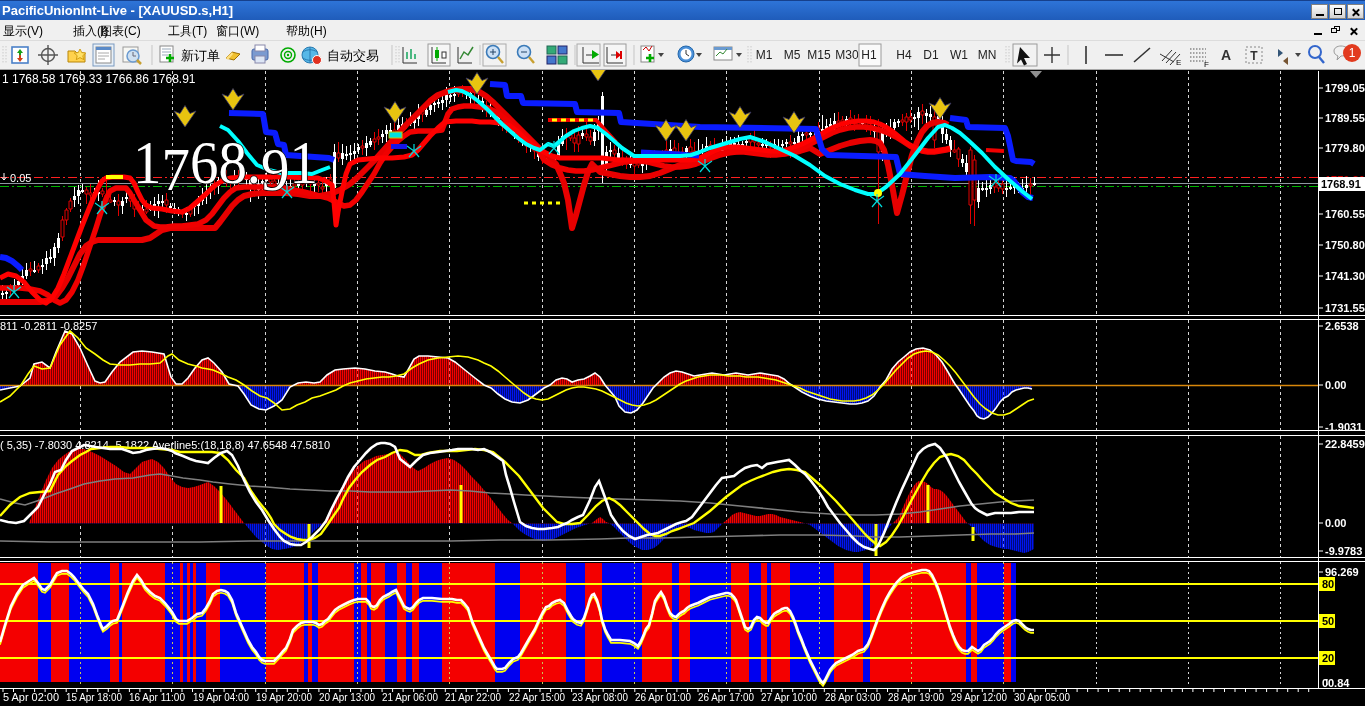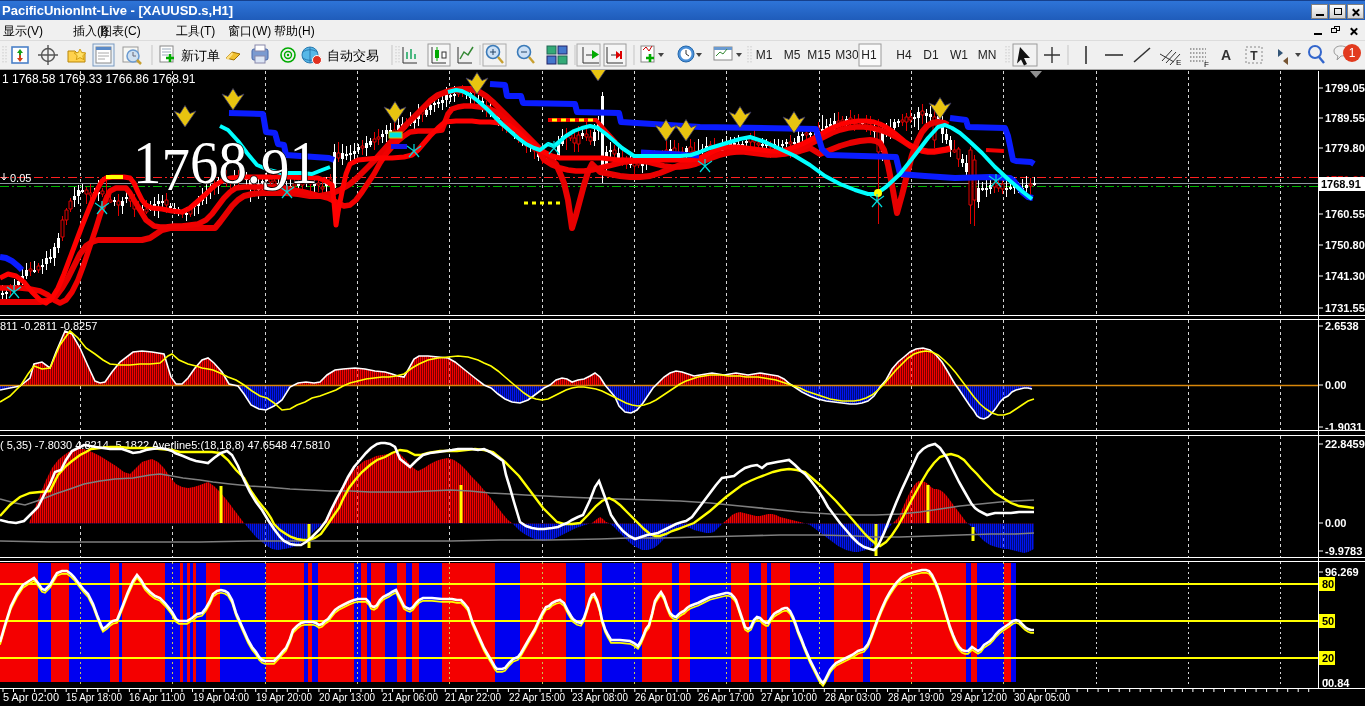--- a/index.html
+++ b/index.html
@@ -10,23 +10,23 @@
     </div>
     <div class="tbtn" style="left:1347px">
       <div class="gx1"></div>
       <div class="gx2"></div>
     </div>
   </div>
 <div class="menu">
     <span style="left:3px">显示(V)</span>
     <span style="left:73px">插入(I)</span>
     <span style="left:100px">图表(C)</span>
-    <span style="left:176px">工具(T)</span>
-    <span style="left:228px">窗口(W)</span>
-    <span style="left:274px">帮助(H)</span>
+    <span style="left:168px">工具(T)</span>
+    <span style="left:216px">窗口(W)</span>
+    <span style="left:286px">帮助(H)</span>
   </div>
 <div class="mbtn" style="left:1310px">
     <div class="gmin" style="top:10px"></div>
   </div>
 <div class="mbtn" style="left:1328px">
     <div class="grst2"></div>
     <div class="grst"></div>
   </div>
 <div class="mbtn" style="left:1346px">
     <div class="gx1" style="top:3.5px"></div>

